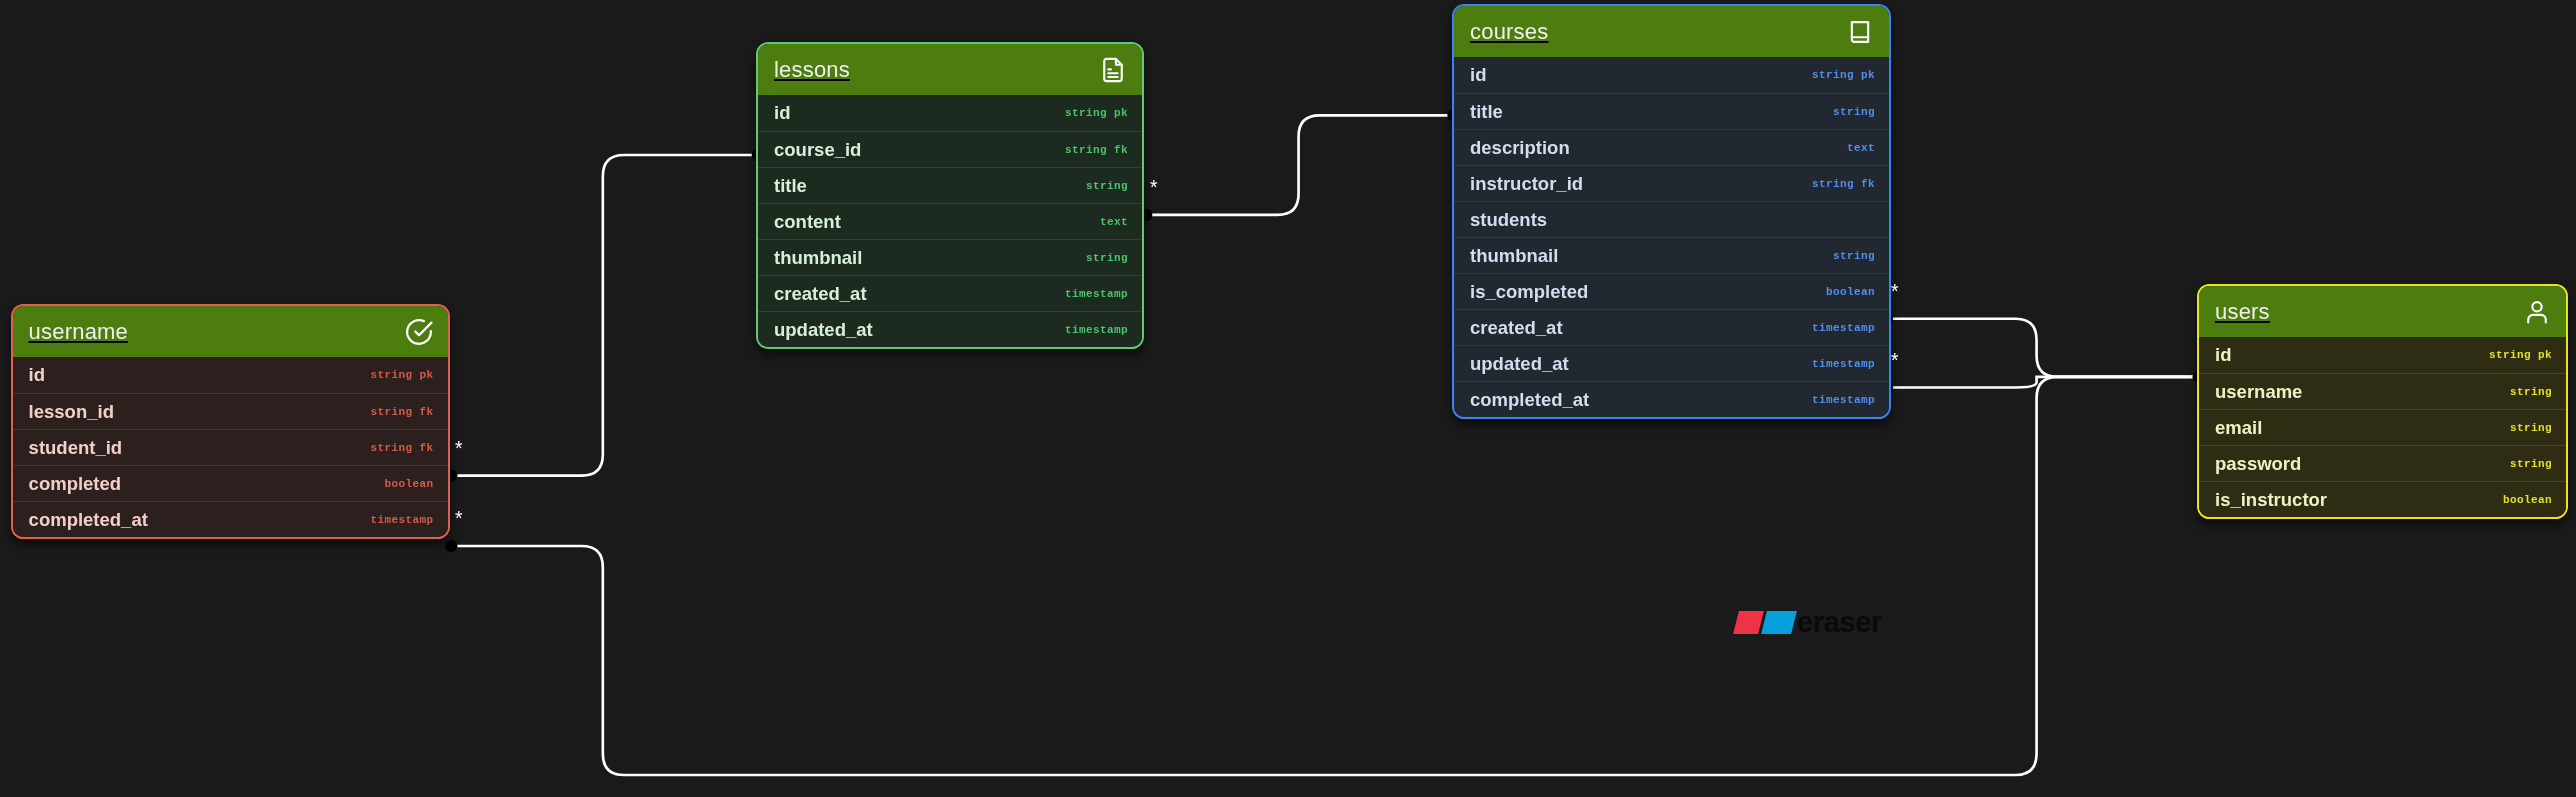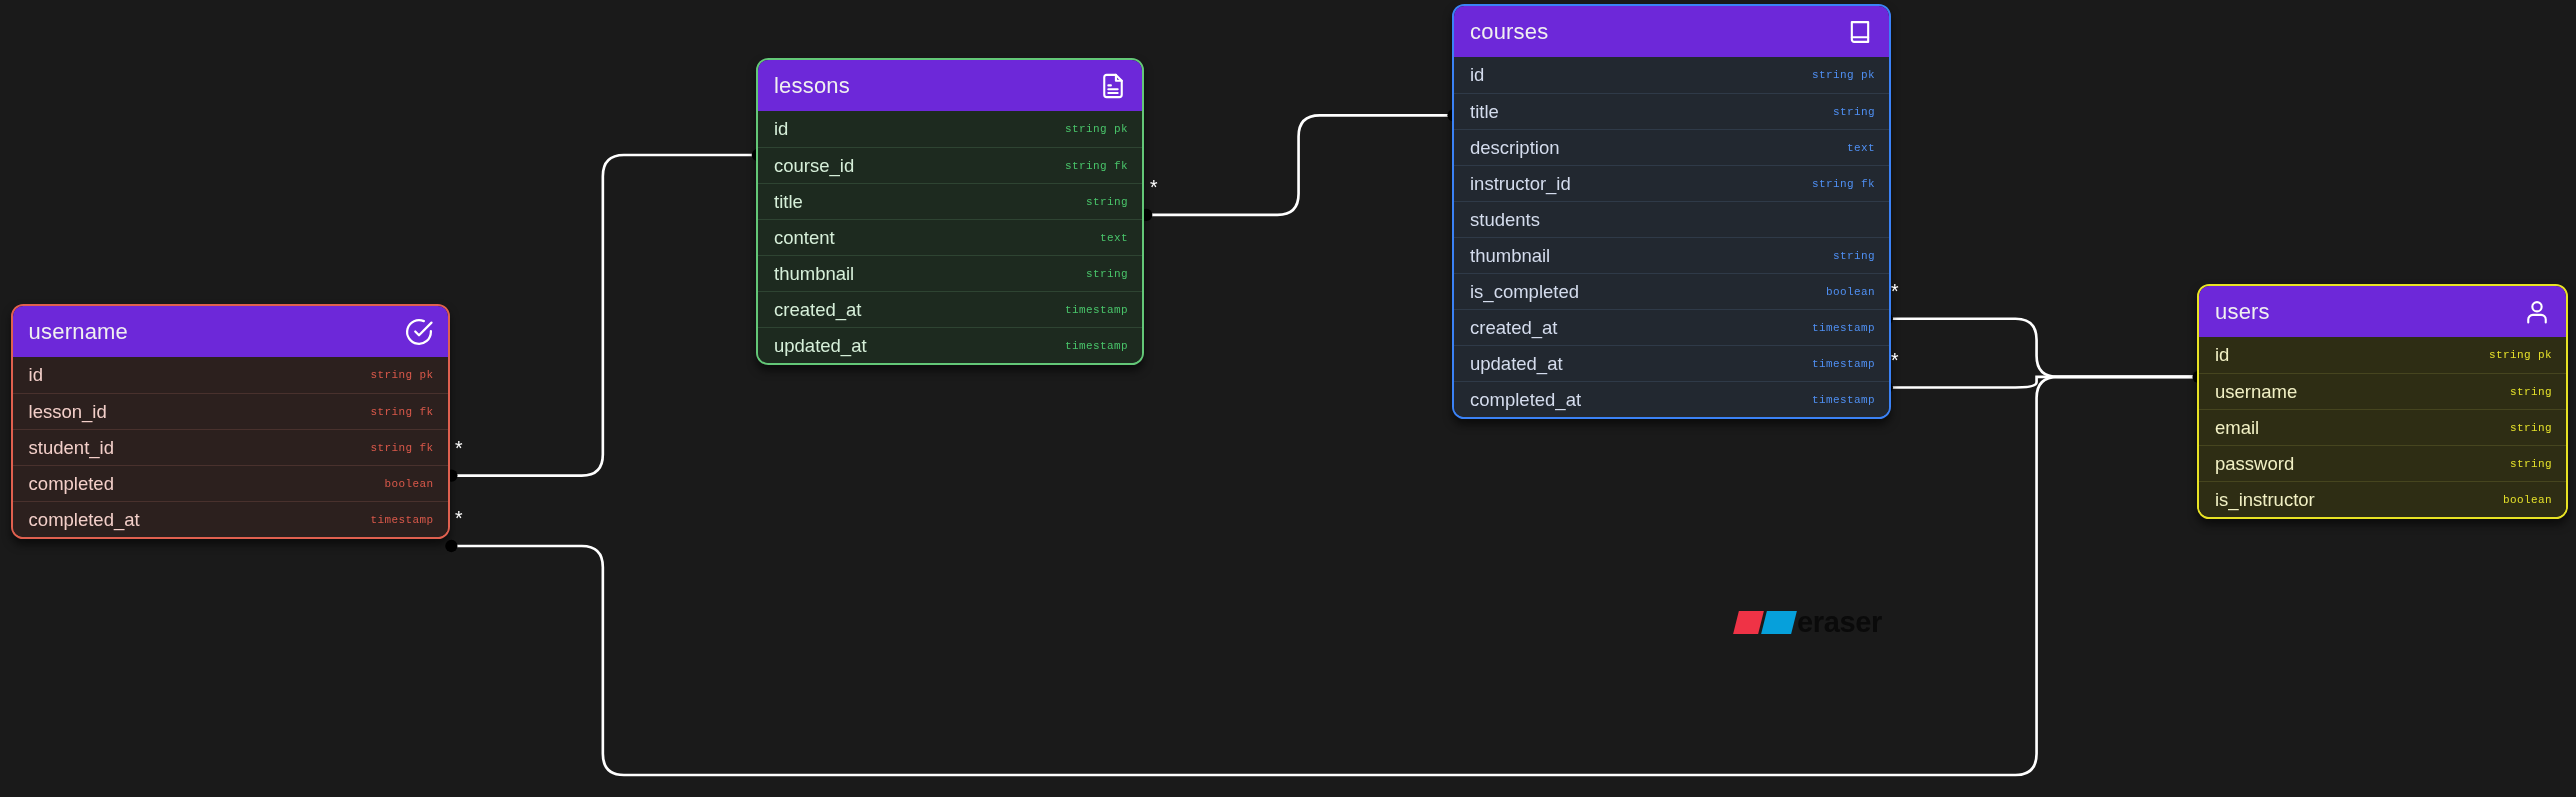--- a/index.html
+++ b/index.html
@@ -25,26 +25,27 @@
     border-radius: 12.3px;
     border-style: solid;
     border-width: 2.6px;
     box-sizing: border-box;
     overflow: hidden;
     z-index: 3;
     box-shadow: 0 5.3px 8.8px rgba(0,0,0,0.55);
   }
   .table-head {
     height: 51px;
-    background: #6d28d9;
+    background: #4d7c0f;
     display: flex;
     align-items: center;
     justify-content: space-between;
     padding: 0 14px 0 16px;
     box-sizing: border-box;
+    text-decoration: underline;
   }
   .table-title {
     color: #f0f0f0;
     font-size: 22px;
     letter-spacing: 0.2px;
     font-family: "Liberation Sans", sans-serif;
   }
   .head-icon {
     width: 30px; height: 30px;
     display: flex; align-items: center; justify-content: center;
@@ -52,20 +53,21 @@
   .head-icon svg { display: block; }
   .field-row {
     height: 36px;
     display: flex;
     align-items: center;
     justify-content: space-between;
     padding: 0 14px 0 16px;
     box-sizing: border-box;
     border-top-width: 0.9px;
     border-top-style: solid;
+    font-weight: bold;
   }
   .field-row:first-of-type { border-top: none; }
   .field-name {
     font-size: 18.5px;
     font-family: "Liberation Sans", sans-serif;
     white-space: nowrap;
   }
   .field-type {
     font-size: 11px;
     font-family: "Liberation Mono", monospace;
@@ -74,21 +76,21 @@
   }
 
   
   #tbl-progress { left: 10.6px; top: 304px; width: 439px; border-color: #e0604f; }
   #tbl-progress .rows { background: #2c201e; }
   #tbl-progress .field-row { border-top-color: #49312d; }
   #tbl-progress .field-name { color: #f3cfc9; }
   #tbl-progress .field-type { color: #d9584a; }
 
   
-  #tbl-lessons { left: 756px; top: 58px; width: 388px; border-color: #63c777; }
+  #tbl-lessons { left: 756px; top: 42px; width: 388px; border-color: #63c777; }
   #tbl-lessons .rows { background: #1d2a1f; }
   #tbl-lessons .field-row { border-top-color: #2e4432; }
   #tbl-lessons .field-name { color: #d6efd9; }
   #tbl-lessons .field-type { color: #49c46a; }
 
   
   #tbl-courses { left: 1452px; top: 4.4px; width: 439px; border-color: #3b82f6; }
   #tbl-courses .rows { background: #222830; }
   #tbl-courses .field-row { border-top-color: #2f3a48; }
   #tbl-courses .field-name { color: #d4dced; }

